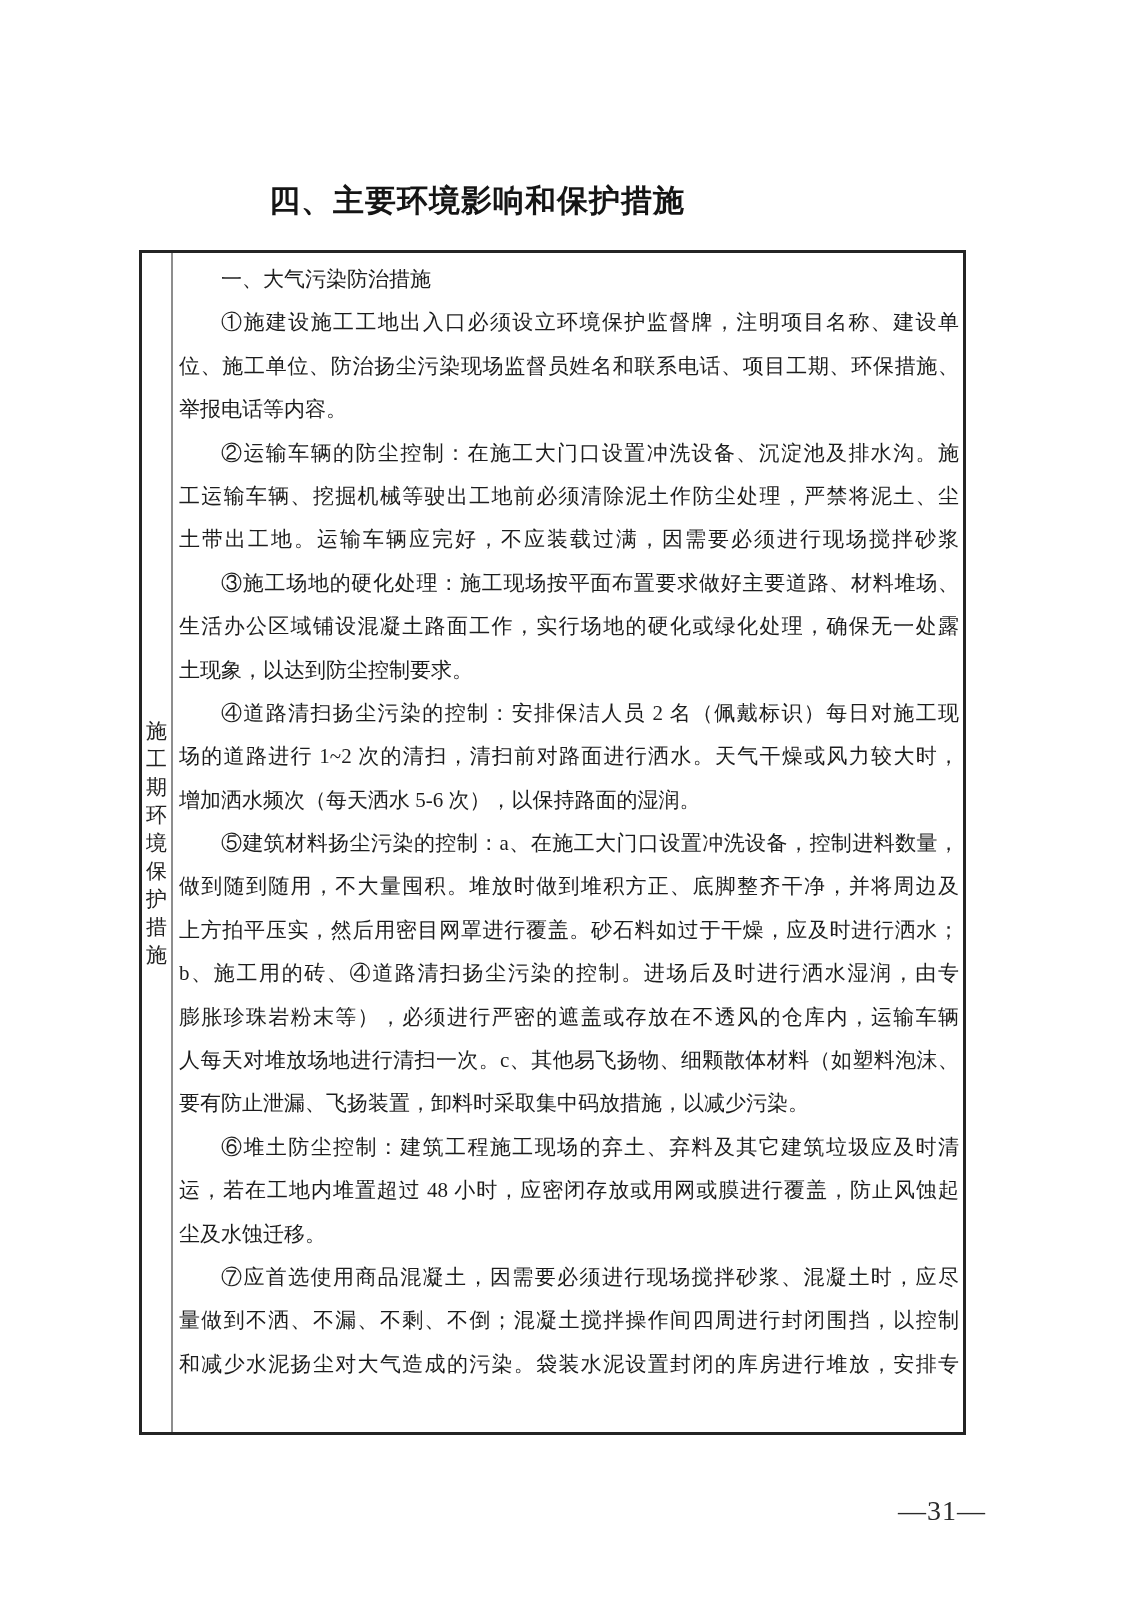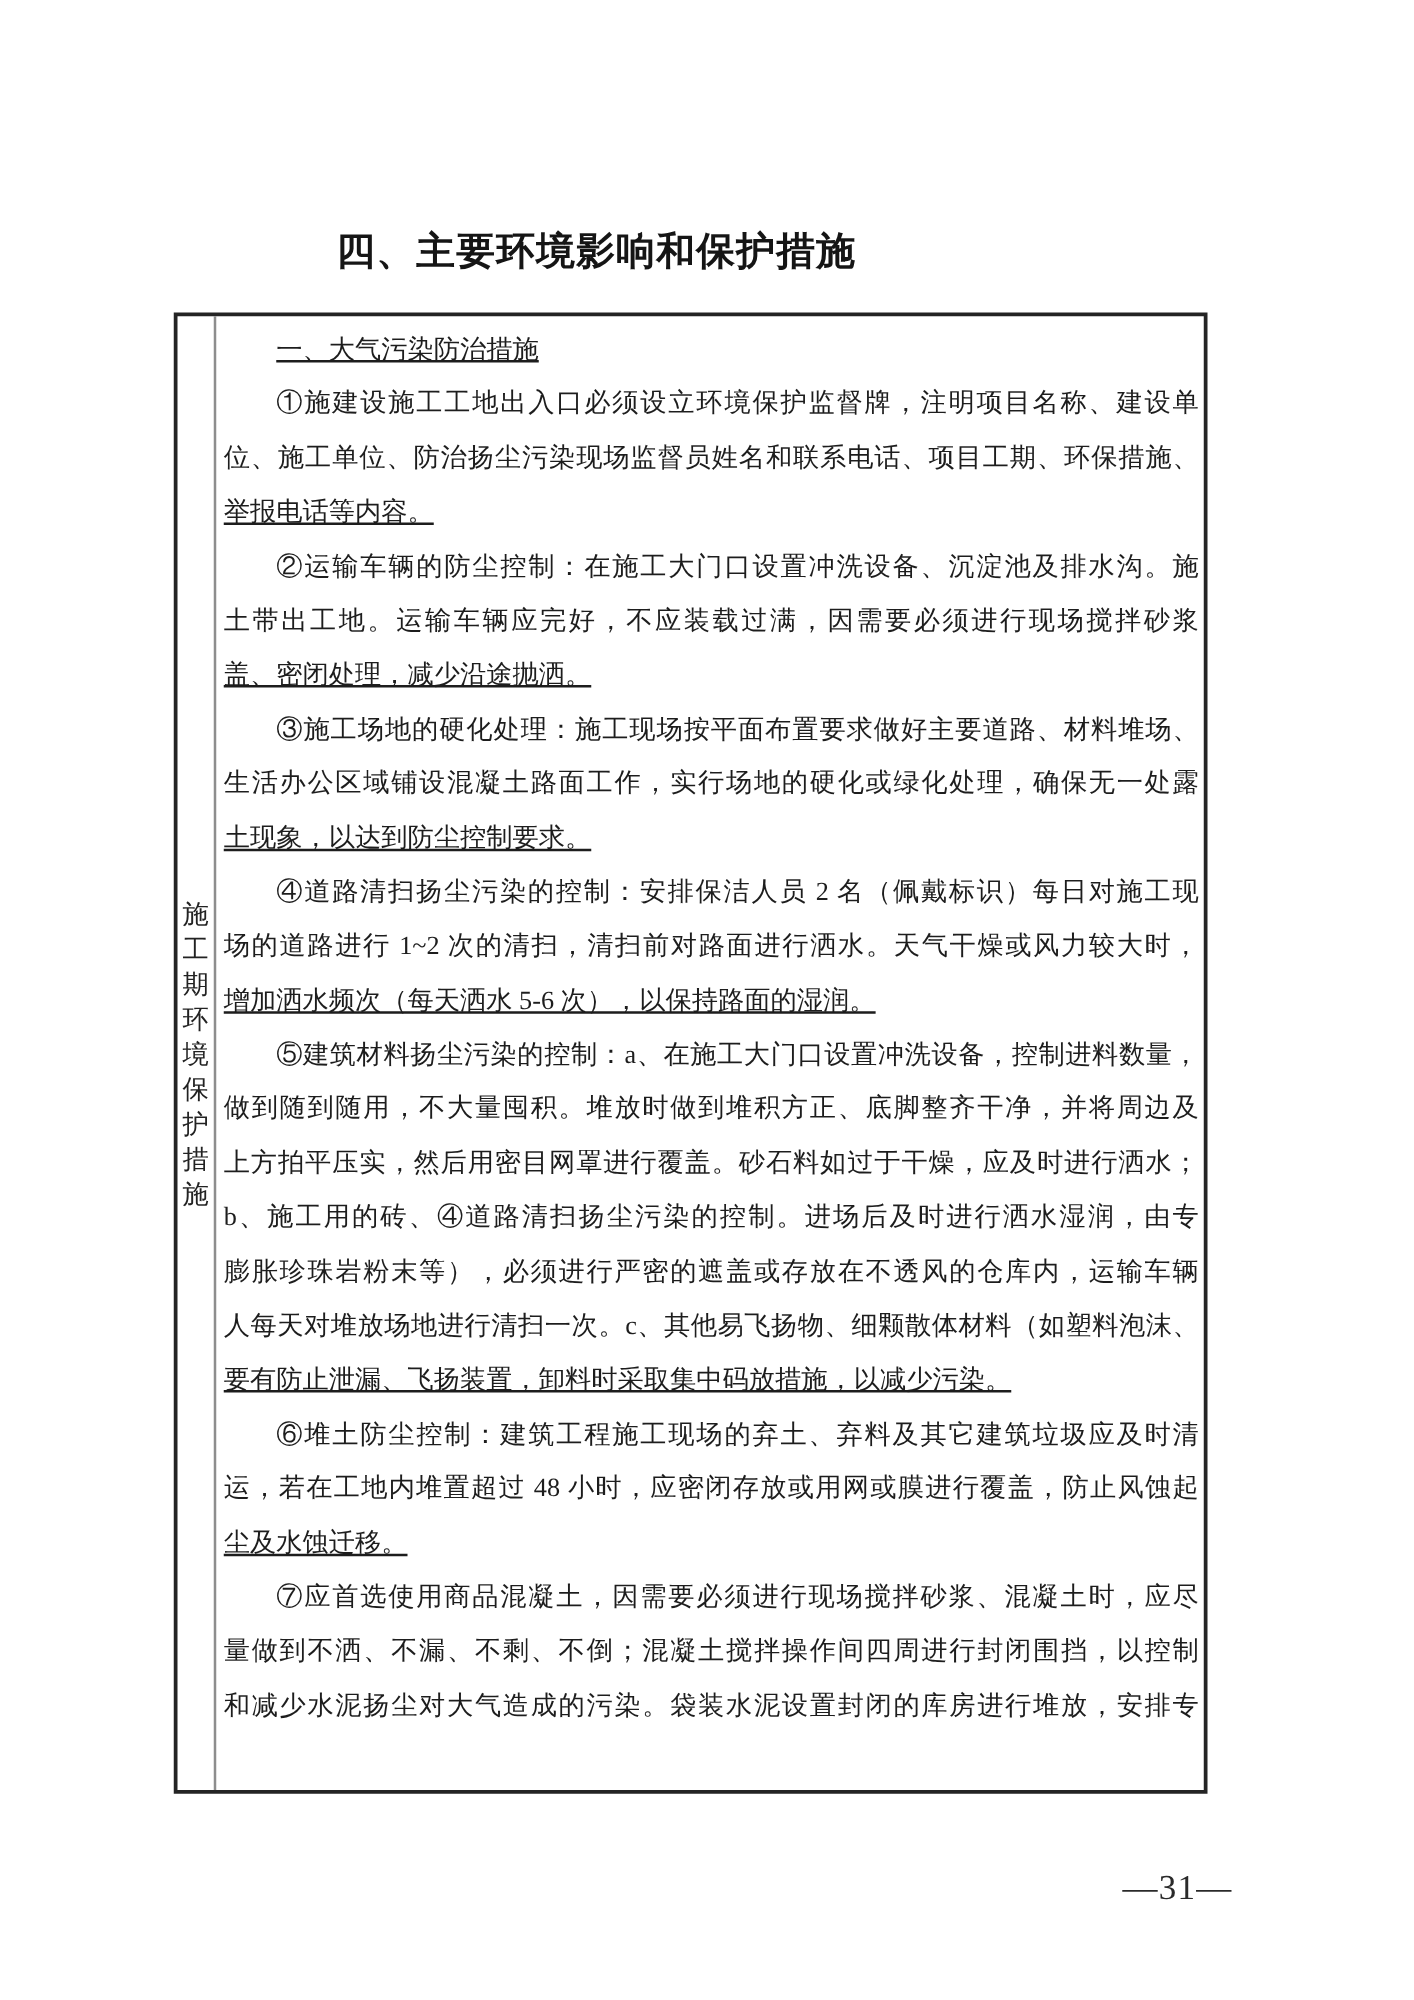--- a/index.html
+++ b/index.html
@@ -52,21 +52,21 @@
   }
   .line {
     font-size: 21px;
     height: 43.4px;
     line-height: 43.4px;
     text-align: justify;
     text-align-last: justify;
     white-space: normal;
     color: #1d1d1d;
   }
-  .line.end { text-align-last: left; text-decoration: underline; }
+  .line.end { text-align-last: left; }
   .line.indent { text-indent: 2em; }
   .page-number {
     position: absolute;
     top: 1495px;
     right: 145px;
     font-size: 28px;
     color: #2a2a2a;
     letter-spacing: 1px;
   }
 </style>
@@ -88,22 +88,22 @@
         <span>措</span>
         <span>施</span>
       </div>
   </div>
   <div class="content-cell">
       <div class="line indent end">一、大气污染防治措施</div>
       <div class="line indent">①施建设施工工地出入口必须设立环境保护监督牌，注明项目名称、建设单</div>
       <div class="line">位、施工单位、防治扬尘污染现场监督员姓名和联系电话、项目工期、环保措施、</div>
       <div class="line end">举报电话等内容。</div>
       <div class="line indent">②运输车辆的防尘控制：在施工大门口设置冲洗设备、沉淀池及排水沟。施</div>
+      <div class="line">工运输车辆、挖掘机械等驶出工地前必须清除泥土作防尘处理，严禁将泥土、尘</div>
       <div class="line">土带出工地。运输车辆应完好，不应装载过满，因需要必须进行现场搅拌砂浆</div>
-      <div class="line end">盖、密闭处理，减少沿途抛洒。</div>
       <div class="line indent">③施工场地的硬化处理：施工现场按平面布置要求做好主要道路、材料堆场、</div>
       <div class="line">生活办公区域铺设混凝土路面工作，实行场地的硬化或绿化处理，确保无一处露</div>
       <div class="line end">土现象，以达到防尘控制要求。</div>
       <div class="line indent">④道路清扫扬尘污染的控制：安排保洁人员 2 名（佩戴标识）每日对施工现</div>
       <div class="line">场的道路进行 1~2 次的清扫，清扫前对路面进行洒水。天气干燥或风力较大时，</div>
       <div class="line end">增加洒水频次（每天洒水 5-6 次），以保持路面的湿润。</div>
       <div class="line indent">⑤建筑材料扬尘污染的控制：a、在施工大门口设置冲洗设备，控制进料数量，</div>
       <div class="line">做到随到随用，不大量囤积。堆放时做到堆积方正、底脚整齐干净，并将周边及</div>
       <div class="line">上方拍平压实，然后用密目网罩进行覆盖。砂石料如过于干燥，应及时进行洒水；</div>
       <div class="line">b、施工用的砖、④道路清扫扬尘污染的控制。进场后及时进行洒水湿润，由专</div>

